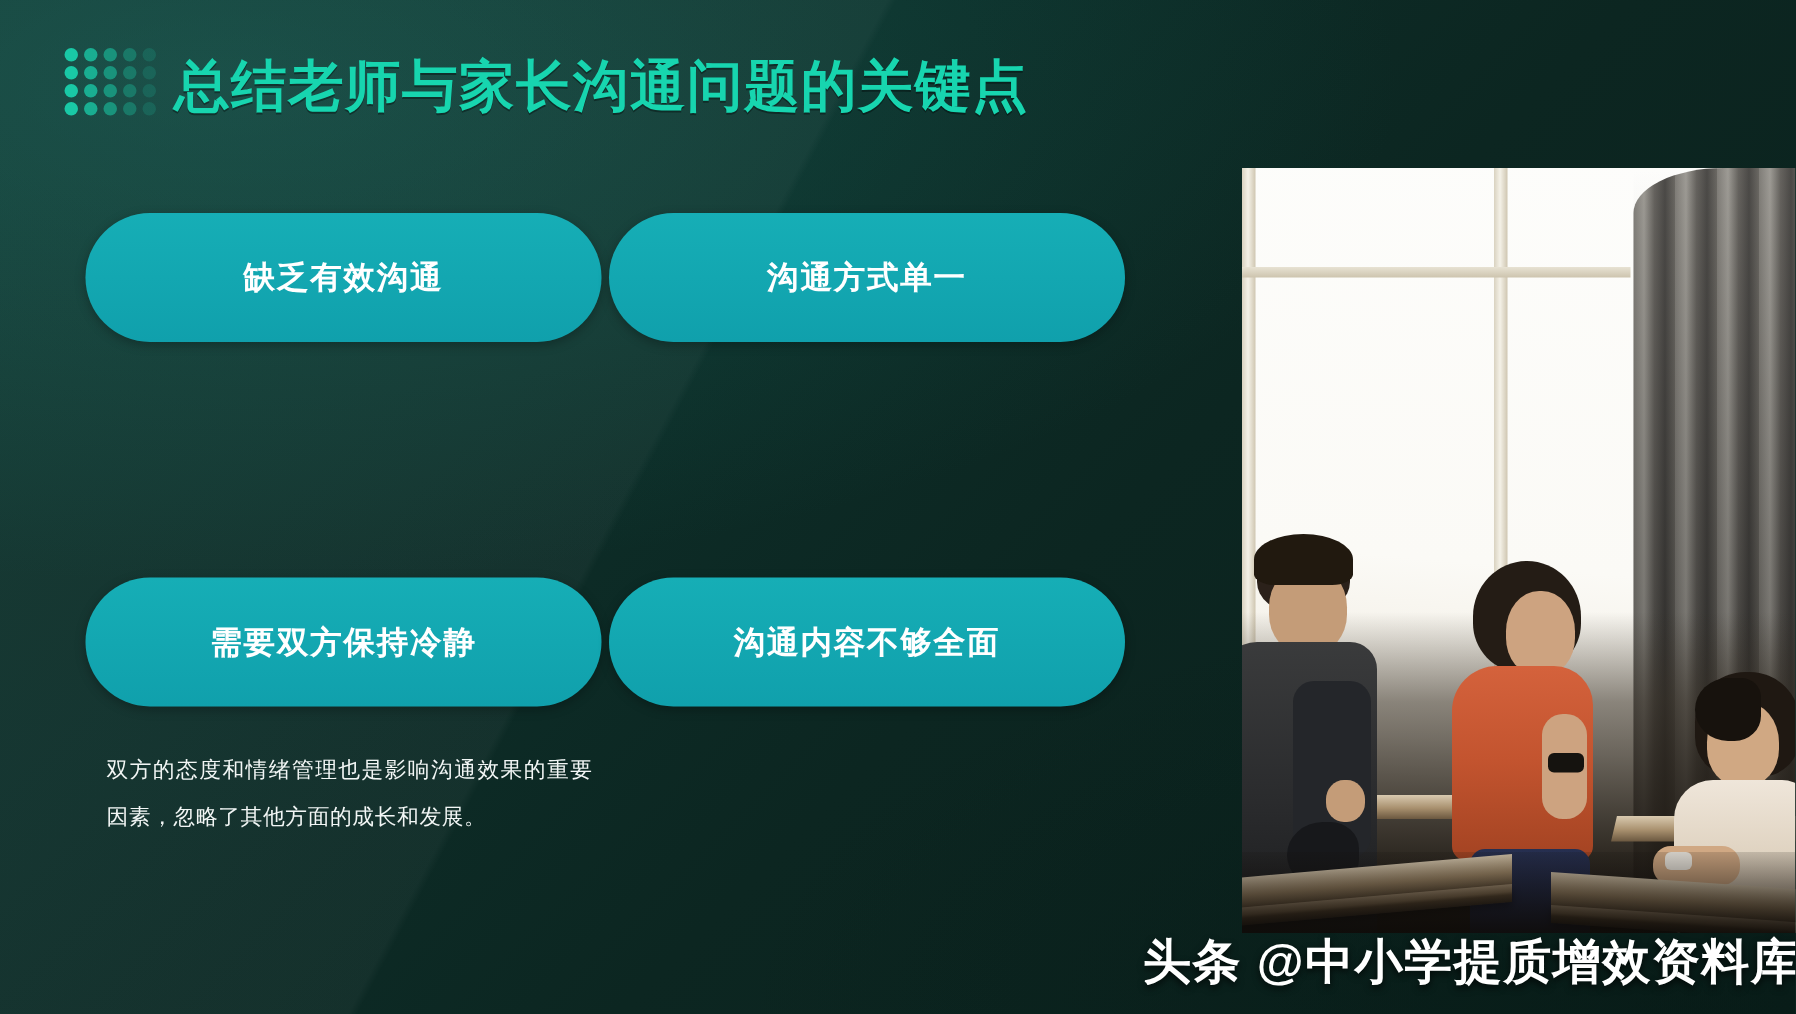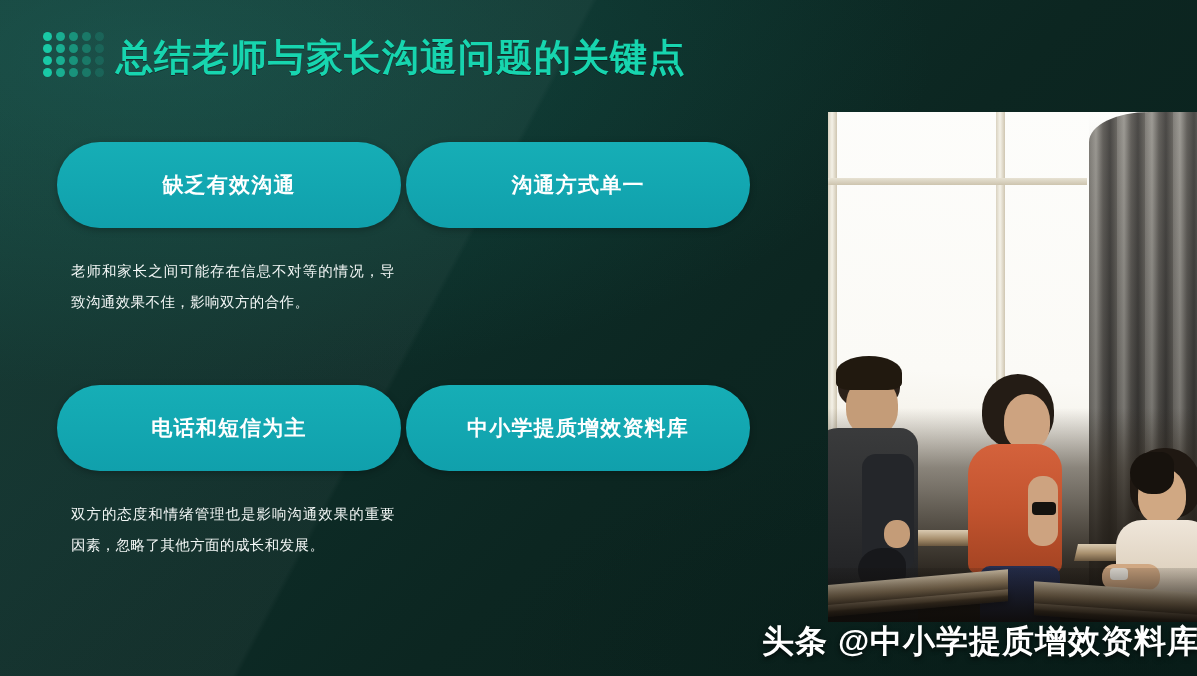--- a/index.html
+++ b/index.html
@@ -244,39 +244,38 @@
 
     <div class="slide-title">总结老师与家长沟通问题的关键点</div>
   </div>
 
   <div class="content">
 
     <div class="cell c-l c-r0">
       <div class="pill">
         <span class="pill-label">缺乏有效沟通</span>
       </div>
-      <div class="para">老师和家长之间可能存在信息不对等的情况，导致沟通效果不佳，影响双方的合作。</div>
     </div>
 
     <div class="cell c-r c-r0">
       <div class="pill">
         <span class="pill-label">沟通方式单一</span>
       </div>
     </div>
 
     <div class="cell c-l c-r1">
       <div class="pill">
-        <span class="pill-label">电话和短信为主</span>
+        <span class="pill-label">需要双方保持冷静</span>
       </div>
       <div class="para">双方的态度和情绪管理也是影响沟通效果的重要因素，忽略了其他方面的成长和发展。</div>
     </div>
 
     <div class="cell c-r c-r1">
       <div class="pill">
-        <span class="pill-label">中小学提质增效资料库</span>
+        <span class="pill-label">沟通内容不够全面</span>
       </div>
     </div>
 
   </div>
 
   <div class="photo">
 
     <div class="ph-layer ph-window"></div>
 
     <div class="ph-layer ph-frame-v" style="left:0px;"></div>

